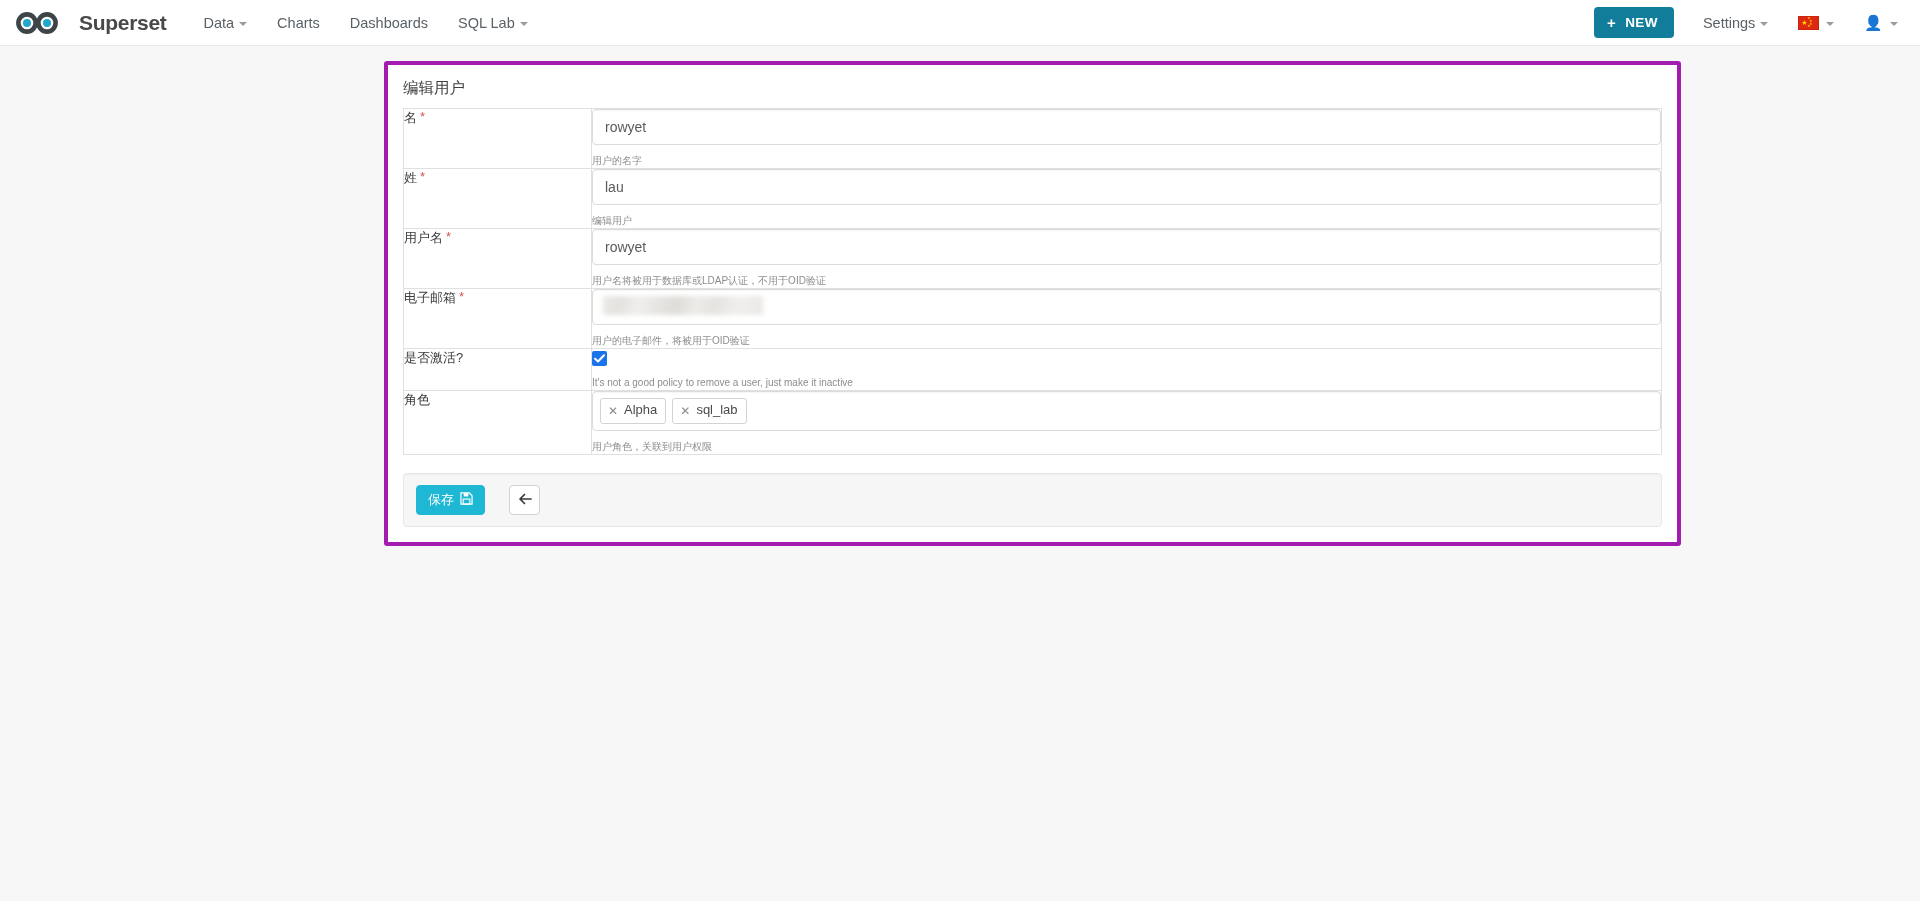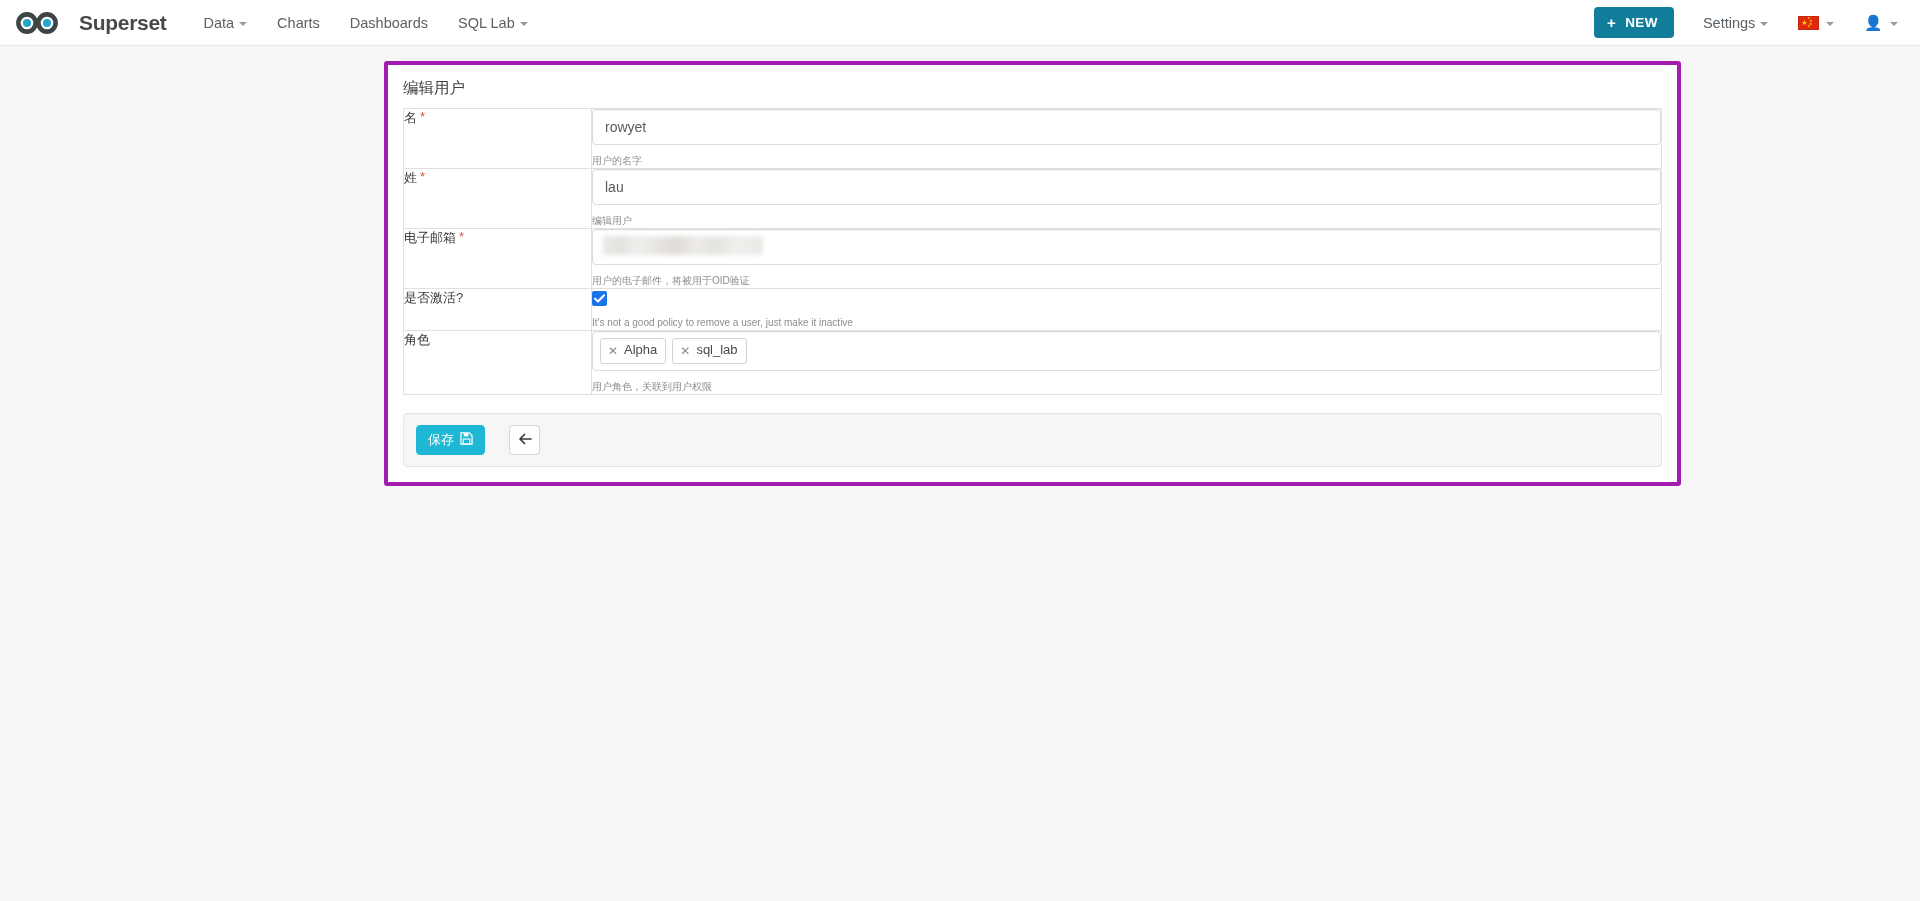--- a/index.html
+++ b/index.html
@@ -376,20 +376,29 @@
           <tr>
             <td class="label-cell">
               <span>姓</span><span class="req">*</span>
             </td>
             <td class="field-cell">
               <input class="form-control" type="text" value="lau" style="">
               <span class="help-block">编辑用户</span>
             </td>
           </tr>
 
+          <tr>
+            <td class="label-cell">
+              <span>用户名</span><span class="req">*</span>
+            </td>
+            <td class="field-cell">
+              <input class="form-control" type="text" value="rowyet" style="">
+              <span class="help-block">用户名将被用于数据库或LDAP认证，不用于OID验证</span>
+            </td>
+          </tr>
 
           <tr>
             <td class="label-cell">
               <span>电子邮箱</span><span class="req">*</span>
             </td>
             <td class="field-cell">
               <div class="redacted-wrap">
                 <span class="redacted-bar"></span>
               </div>
               <span class="help-block">用户的电子邮件，将被用于OID验证</span>

